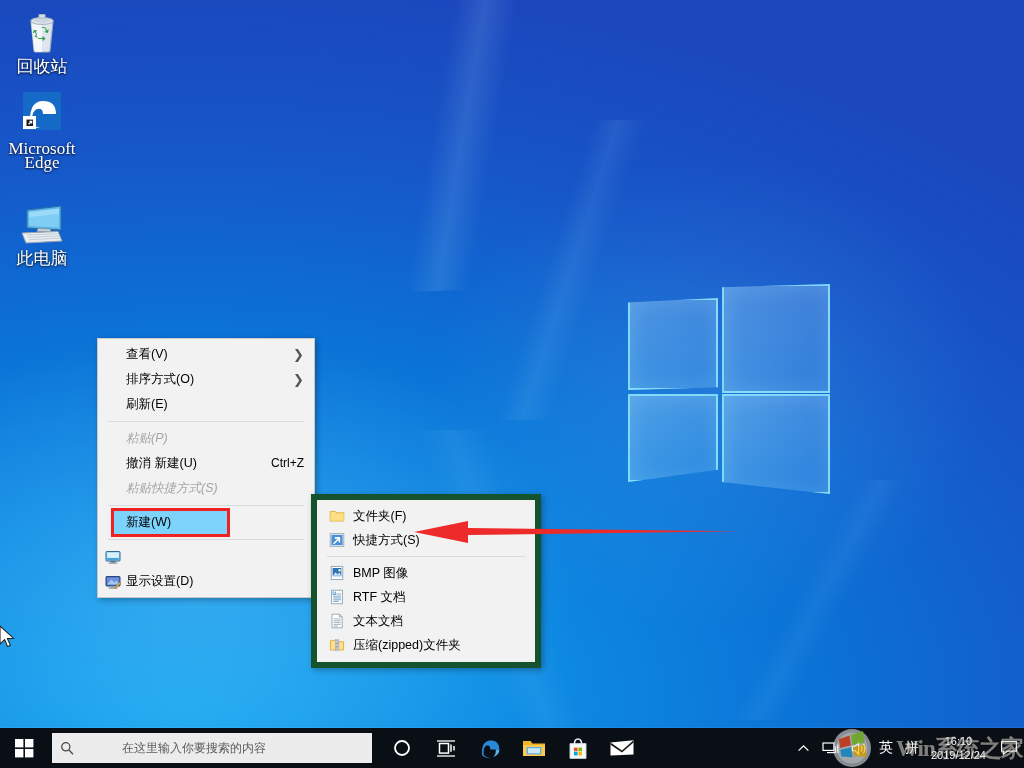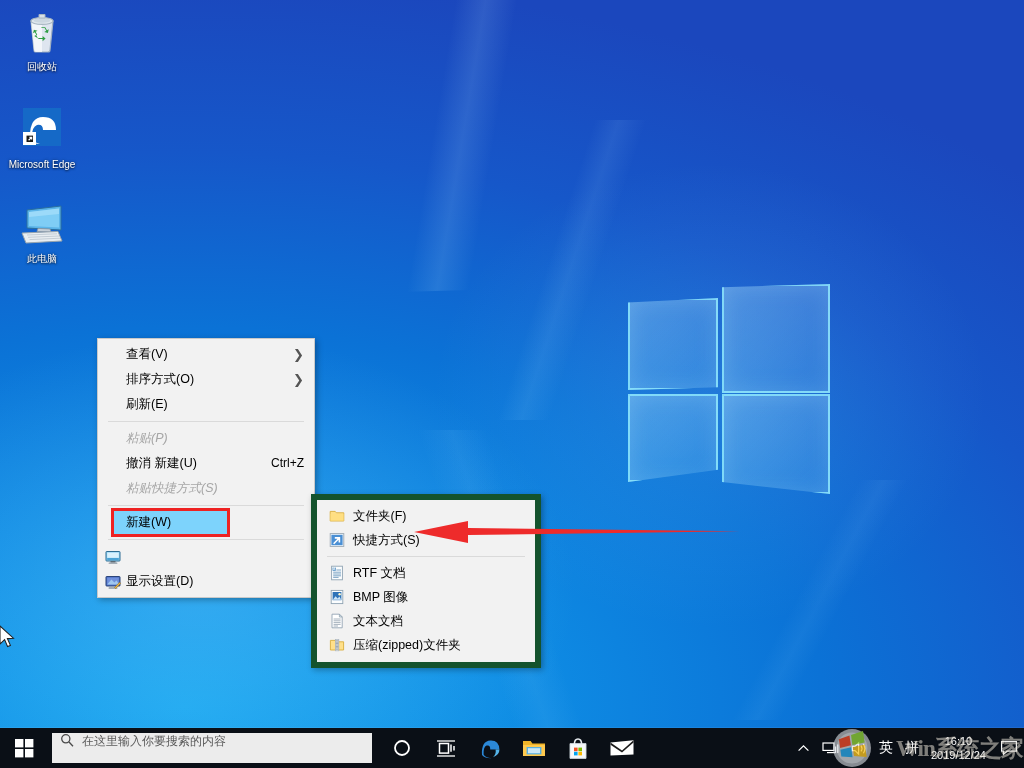--- a/index.html
+++ b/index.html
@@ -79,27 +79,27 @@
     cursor: default;
     user-select: none;
   }
   .desk-icon .glyph {
     width: 48px; height: 48px;
     margin: 0 auto 4px;
     position: relative;
   }
   .desk-icon .label {
     color: #ffffff;
-    font-size: 10px;
+    font-size: 17px;
     line-height: 14px;
     text-shadow: 0 1px 2px rgba(0,0,0,0.65), 0 0 3px rgba(0,0,0,0.5);
     word-break: break-word;
   }
   #icon-recycle { left: 4px;  top: 8px; }
-  #icon-edge    { left: 4px;  top: 106px; }
+  #icon-edge    { left: 4px;  top: 90px; font-family: Liberation Serif, serif; }
   #icon-thispc  { left: 4px;  top: 200px; }
 
   
   #context-menu {
     position: absolute;
     left: 97px; top: 338px;
     width: 216px;
     background: #f2f2f2;
     border: 1px solid #c9c9c9;
     box-shadow: 2px 2px 6px rgba(0,0,0,0.30);
@@ -190,23 +190,24 @@
   }
   #start-button {
     width: 48px; height: 40px;
     display: flex; align-items: center; justify-content: center;
     cursor: default;
   }
   #search-box {
     width: 320px; height: 30px;
     margin-left: 4px;
     background: #ececec;
-    display: flex; 
+    display: flex; align-items: center;
     padding: 0 8px;
     box-sizing: border-box;
+    gap: 40px;
   }
   #search-box .sicon { margin-right: 8px; display: flex; }
   #search-input-text {
     font-size: 12px;
     color: #5a5a5a;
     white-space: nowrap;
     overflow: hidden;
   }
   .tb-btn {
     width: 44px; height: 40px;
@@ -430,45 +431,45 @@
         </svg>
       </span>
       <span class="mlabel">快捷方式(S)</span>
     </div>
 
     <div class="msep"></div>
 
     <div class="mi">
       <span class="micon">
         <svg width="16" height="16" viewBox="0 0 16 16">
+          <rect x="2.2" y="1.4" width="11.6" height="13.2" fill="#fbfdfe" stroke="#8fa3b3" stroke-width="0.9"></rect>
+          <rect x="3.6" y="3" width="8.8" height="8.2" fill="#2e73b8"></rect>
+          <path d="M3.8 10.8 L6.6 7.2 L8.6 9.4 L10.4 7.6 L12.2 10.8 Z" fill="#cfe6f8"></path>
+          <circle cx="10.6" cy="5.2" r="1.2" fill="#fff6c8"></circle>
+        </svg>
+      </span>
+      <span class="mlabel">BMP 图像</span>
+    </div>
+
+    <div class="mi">
+      <span class="micon">
+        <svg width="16" height="16" viewBox="0 0 16 16">
           <rect x="2.6" y="1.2" width="10.8" height="13.6" fill="#fbfdfe" stroke="#8fa3b3" stroke-width="0.9"></rect>
           <g stroke="#5f8fb8" stroke-width="0.8">
             <path d="M7.4 5 L12 5"></path>
               <path d="M4.2 7.2 L12 7.2"></path>
               <path d="M4.2 9 L12 9"></path>
             <path d="M4.2 10.8 L12 10.8"></path>
               <path d="M4.2 12.4 L9.6 12.4"></path>
           </g>
           <rect x="3.6" y="2.6" width="3.2" height="3.2" fill="#4f8ec4"></rect>
           <text x="5.2" y="5.4" font-size="3.4" fill="#fff" text-anchor="middle" font-family="sans-serif">A</text>
         </svg>
       </span>
       <span class="mlabel">RTF 文档</span>
-    </div>
-
-    <div class="mi">
-      <span class="micon">
-        <svg width="16" height="16" viewBox="0 0 16 16">
-          <rect x="2.2" y="1.4" width="11.6" height="13.2" fill="#fbfdfe" stroke="#8fa3b3" stroke-width="0.9"></rect>
-          <rect x="3.6" y="3" width="8.8" height="8.2" fill="#2e73b8"></rect>
-          <path d="M3.8 10.8 L6.6 7.2 L8.6 9.4 L10.4 7.6 L12.2 10.8 Z" fill="#cfe6f8"></path>
-          <circle cx="10.6" cy="5.2" r="1.2" fill="#fff6c8"></circle>
-        </svg>
-      </span>
-      <span class="mlabel">BMP 图像</span>
     </div>
 
     <div class="mi">
       <span class="micon">
         <svg width="16" height="16" viewBox="0 0 16 16">
           <path d="M3 1.2 L10.4 1.2 L13.2 4 L13.2 14.8 L3 14.8 Z" fill="#ffffff" stroke="#93a4b3" stroke-width="0.9"></path>
           <path d="M10.4 1.2 L10.4 4 L13.2 4 Z" fill="#dde7ee" stroke="#93a4b3" stroke-width="0.8"></path>
           <g stroke="#8a9aa8" stroke-width="0.75">
             <path d="M4.6 6 L11.6 6"></path>
               <path d="M4.6 7.8 L11.6 7.8"></path>

